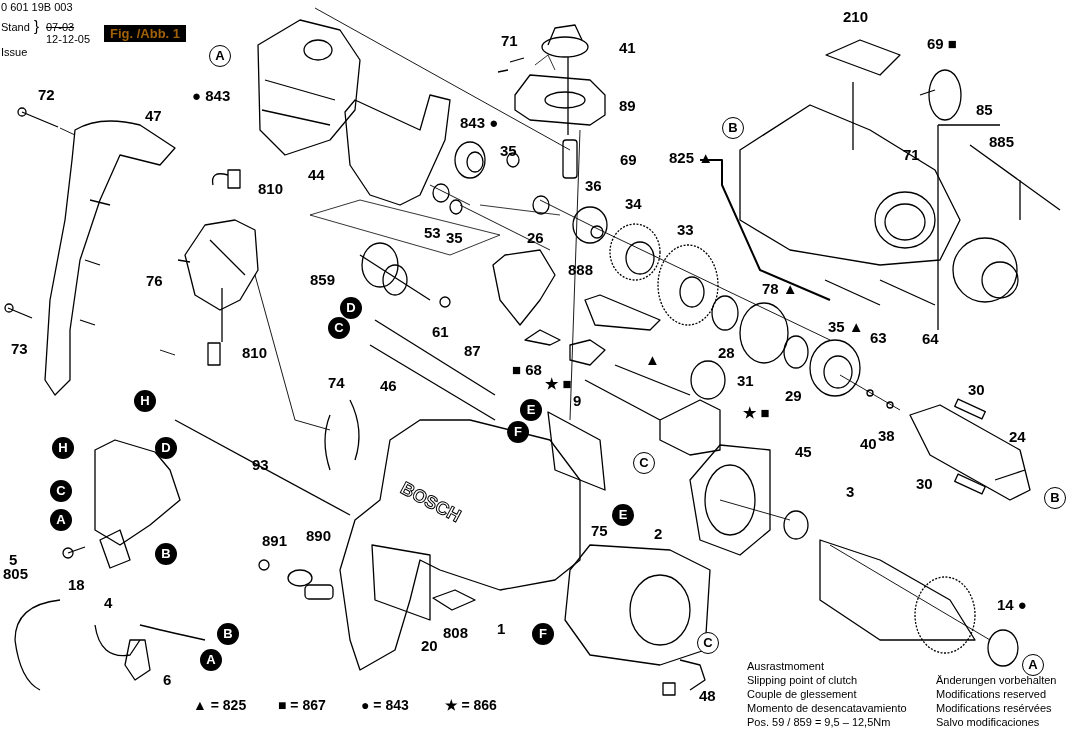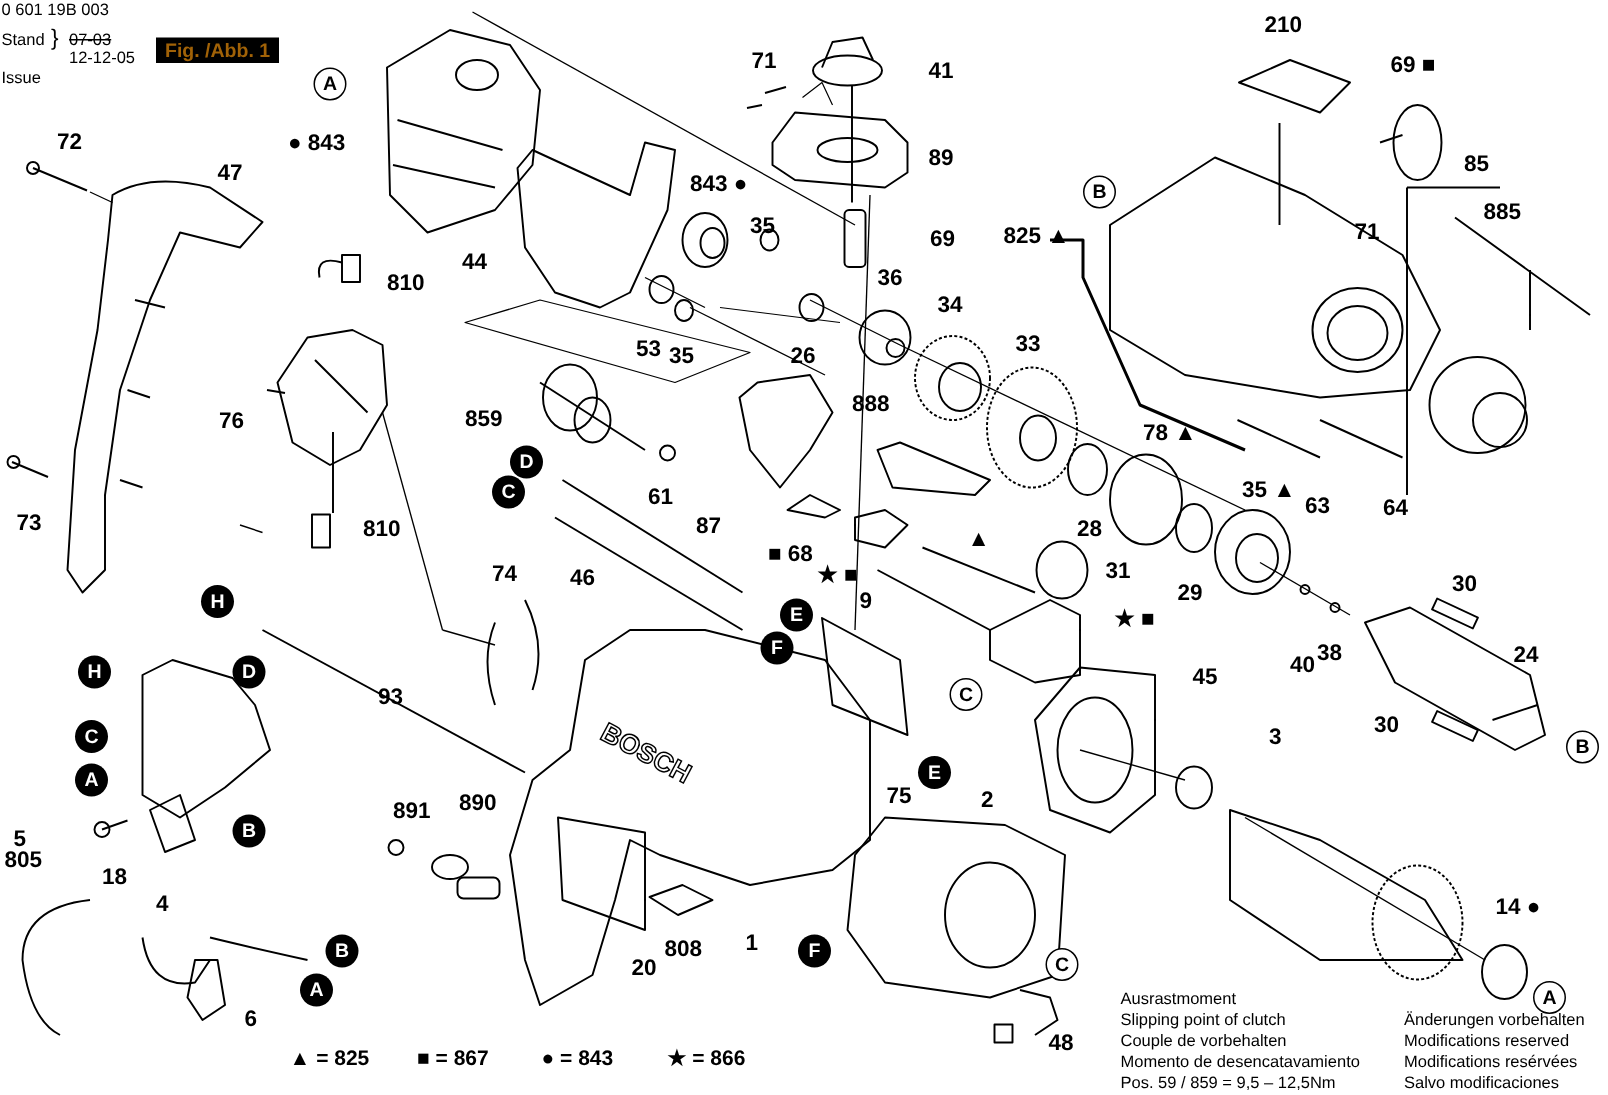--- a/index.html
+++ b/index.html
@@ -324,21 +324,21 @@
 <div>
   <div class="legend" style="left:193px;"><span>▲</span> <span>= 825</span></div>
   <div class="legend" style="left:278px;"><span>■</span> <span>= 867</span></div>
   <div class="legend" style="left:361px;"><span>●</span> <span>= 843</span></div>
   <div class="legend" style="left:445px;"><span>★</span> <span>= 866</span></div>
 </div>
 
 <div class="note" style="left:747px;top:659px;">
   <div>Ausrastmoment</div>
   <div>Slipping point of clutch</div>
-  <div>Couple de vorbehalten</div>
+  <div>Couple de glessement</div>
   <div>Momento de desencatavamiento</div>
   <div>Pos.  59 / 859  =   9,5  –  12,5Nm</div>
 </div>
 <div class="note" style="left:936px;top:673px;">
   <div>Änderungen vorbehalten</div>
   <div>Modifications reserved</div>
   <div>Modifications resérvées</div>
   <div>Salvo modificaciones</div>
 </div>
 

